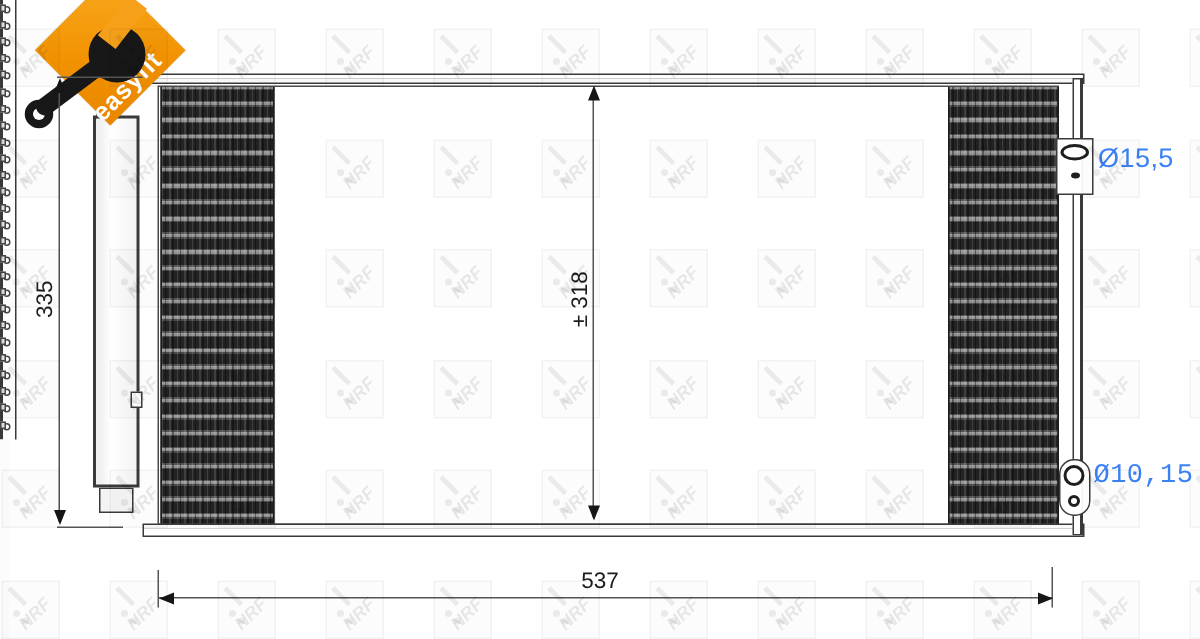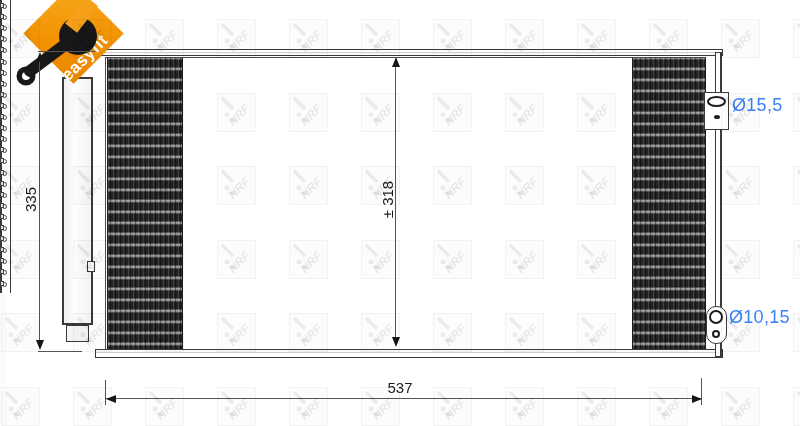--- a/index.html
+++ b/index.html
@@ -182,21 +182,21 @@
   <div>
     <div class="dim" style="left:106px;top:398px;width:596px;height:1px;"></div>
     <div class="arr arr-lf" style="left:106px;top:395px;"></div>
     <div class="arr arr-rt" style="left:692px;top:395px;"></div>
     <div class="dim" style="left:105px;top:380px;width:1px;height:25px;"></div>
     <div class="dim" style="left:701px;top:378px;width:1px;height:27px;"></div>
     <div class="dim-label" style="left:305px;top:379px;width:190px;text-align:center;">537</div>
   </div>
 
   <div class="port-label" style="left:732px;top:95px;">Ø15,5</div>
-  <div class="port-label" style="left:729px;top:307px;">Ø10,15</div>
+  <div class="port-label" style="left:729px;top:307px;font-family:Liberation Mono, monospace;">Ø10,15</div>
 
   <div id="badge">
     <div class="badge-diamond"></div>
     <svg class="abs" width="130" height="130" viewBox="0 0 130 130" style="left:0;top:0;z-index:16;position:absolute;">
       <circle cx="26" cy="76" r="9.5" fill="#181818"></circle>
       <circle cx="26" cy="76" r="4" fill="#ffffff"></circle>
       <line x1="30" y1="71" x2="66" y2="44" stroke="#181818" stroke-width="12" stroke-linecap="round"></line>
       <circle cx="78" cy="36" r="19" fill="#181818"></circle>
       <rect x="74" y="-2" width="15" height="34" fill="#f6a01a" transform="rotate(38 82 15)"></rect>
     </svg>

